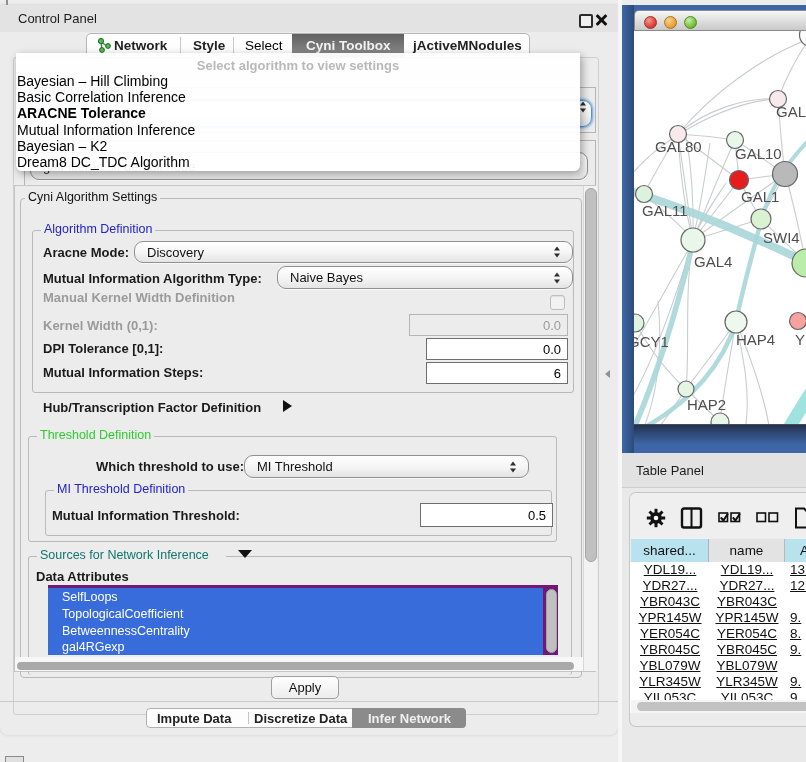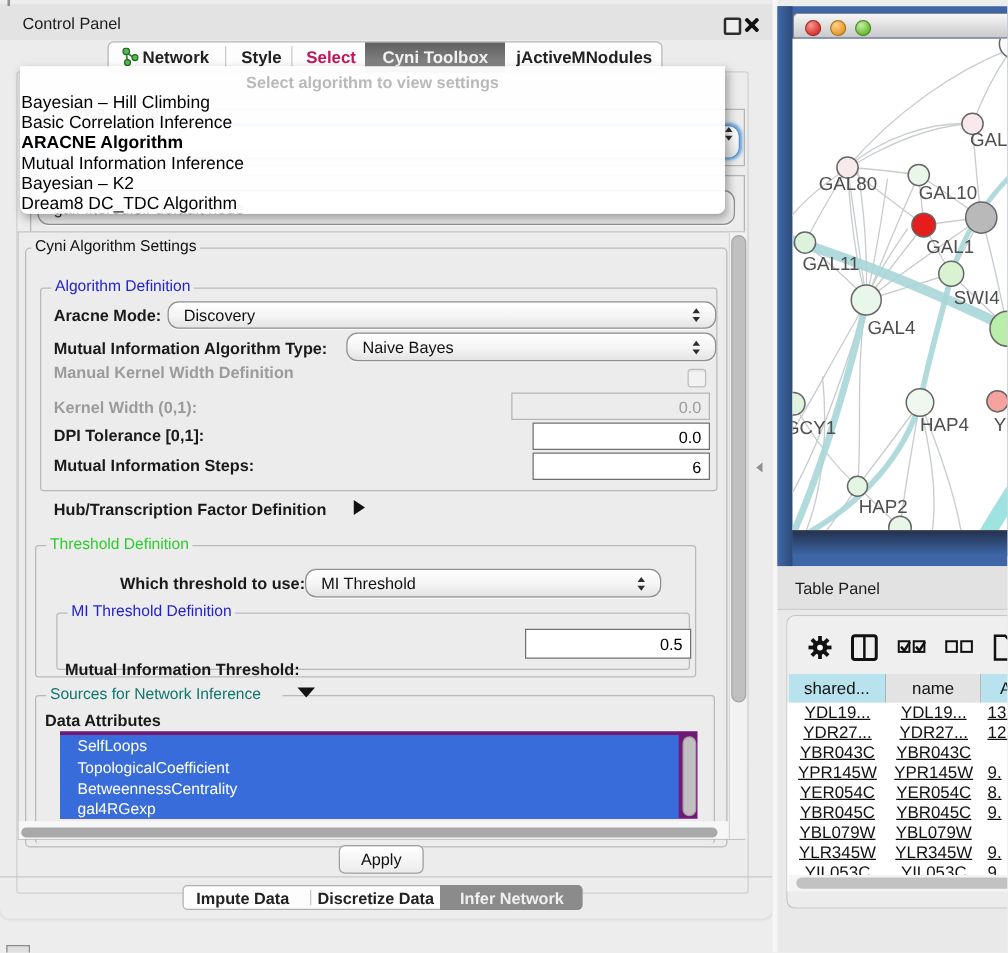--- a/index.html
+++ b/index.html
@@ -42,21 +42,21 @@
   <div class="abs" style="left:292px;top:34px;width:112px;height:24px;background:linear-gradient(#606060,#919191);"></div>
   <svg class="abs" style="left:97px;top:38px;" width="14" height="15" viewBox="0 0 14 15">
     <line x1="4" y1="4" x2="10" y2="8" stroke="#2e8b2e" stroke-width="1.4"></line>
     <line x1="4" y1="4" x2="5" y2="12" stroke="#2e8b2e" stroke-width="1.4"></line>
     <circle cx="4" cy="3" r="2.6" fill="#57b657" stroke="#1d6b1d"></circle>
     <circle cx="11" cy="8" r="2.4" fill="#57b657" stroke="#1d6b1d"></circle>
     <circle cx="5" cy="12" r="2.4" fill="#57b657" stroke="#1d6b1d"></circle>
   </svg>
   <div class="abs" style="left:114px;top:38px;font-size:13.5px;font-weight:bold;color:#222;">Network</div>
   <div class="abs" style="left:193px;top:38px;font-size:13.5px;font-weight:bold;color:#222;">Style</div>
-  <div class="abs" style="left:245px;top:38px;font-size:13.5px;font-weight:bold;color:#be185d;">Select</div>
+  <div class="abs" style="left:245px;top:38px;font-size:13.5px;font-weight:normal;color:#000000;">Select</div>
   <div class="abs" style="left:306px;top:38px;font-size:13.5px;font-weight:bold;color:#f2f2f2;">Cyni Toolbox</div>
   <div class="abs" style="left:413px;top:38px;font-size:13.5px;font-weight:bold;color:#222;">jActiveMNodules</div>
 
   <div class="abs" style="left:24px;top:87px;width:570px;height:44px;border:1px solid #b5b5b5;"></div>
   <div class="abs" style="left:24px;top:140px;width:570px;height:44px;border:1px solid #b5b5b5;"></div>
   <div class="combo" style="left:30px;top:100px;width:560px;height:25px;box-shadow:0 0 2.5px 1px rgba(74,144,217,.85);border-color:#5795d2;"></div>
   <div class="stepper" style="left:580px;top:107px;"></div>
   <div class="combo" style="left:30px;top:152px;width:556px;height:26px;">
     <div class="ctext" style="color:#333;">galFiltered.sif default node</div>
   </div>
@@ -97,21 +97,21 @@
     <span class="gtitle" style="color:#2ecc2e;">Threshold Definition</span>
   </div>
   <div class="lbl abs" style="left:96px;top:459px;">Which threshold to use:</div>
   <div class="combo" style="left:244px;top:455px;width:283px;height:21px;">
     <div class="ctext">MI Threshold</div>
       <div class="stepper"></div>
   </div>
   <div class="group" style="left:45px;top:490px;width:505px;height:44px;">
     <span class="gtitle" style="color:#2222cc;">MI Threshold Definition</span>
   </div>
-  <div class="lbl abs" style="left:52px;top:528px;">Mutual Information Threshold:</div>
+  <div class="lbl abs" style="left:52px;top:508px;">Mutual Information Threshold:</div>
   <div class="input" style="left:420px;top:503px;width:133px;height:24px;">0.5</div>
 
   <div class="group" style="left:28px;top:556px;width:542px;height:118px;border-bottom:none;">
     <span class="gtitle" style="color:#0f766e;">Sources for Network Inference&nbsp;&nbsp;&nbsp;&nbsp;</span>
   </div>
   <div class="abs" style="left:238px;top:550px;width:0;height:0;border-left:7px solid transparent;border-right:7px solid transparent;border-top:8px solid #111;"></div>
   <div class="lbl abs" style="left:36px;top:569px;font-size:13px;">Data Attributes</div>
   <div class="abs" style="left:48px;top:585px;width:510px;height:70px;background:#701a75;overflow:hidden;">
     <div class="abs" style="left:0;top:3px;width:495px;height:80px;background:#386cda;color:#fff;font-size:12.5px;">
       <div style="padding:1px 0 0 14px;line-height:16.8px;">SelfLoops<br>TopologicalCoefficient<br>BetweennessCentrality<br>gal4RGexp</div>
@@ -135,21 +135,21 @@
   <div class="abs" style="left:254px;top:711px;font-size:13px;font-weight:bold;color:#222;">Discretize Data</div>
   <div class="abs" style="left:368px;top:711px;font-size:13px;font-weight:bold;color:#f0f0f0;">Infer Network</div>
 
   <div class="abs" style="left:5px;top:756px;width:17px;height:12px;border:1.5px solid #8a8a8a;background:#e0e0e0;"></div>
 
   <div class="abs" style="left:16px;top:53px;width:564px;height:118px;background:rgba(255,255,255,0.94);border-radius:0 0 6px 6px;box-shadow:2px 3px 8px rgba(0,0,0,.35);"></div>
   <div class="abs" style="left:16px;top:58px;width:564px;height:16px;font-size:13px;font-weight:bold;color:#b9b9b9;text-align:center;">Select algorithm to view settings</div>
   <div class="abs" style="left:17px;top:73px;font-size:14px;color:#000;line-height:16.2px;">
     Bayesian – Hill Climbing<br>
     Basic Correlation Inference<br>
-    <b>ARACNE Algorithm</b><br>
+    <b>ARACNE Tolerance</b><br>
     Mutual Information Inference<br>
     Bayesian – K2<br>
     Dream8 DC_TDC Algorithm
   </div>
 
   <div class="abs" style="left:618px;top:0;width:4px;height:762px;background:#f6f6f6;"></div>
 
   <div class="abs" style="left:605px;top:370px;width:0;height:0;border-right:5px solid #909090;border-top:4px solid transparent;border-bottom:4px solid transparent;"></div>
 
   <div class="abs" style="left:622px;top:5px;width:184px;height:448px;background:#3e66a6;"></div>

